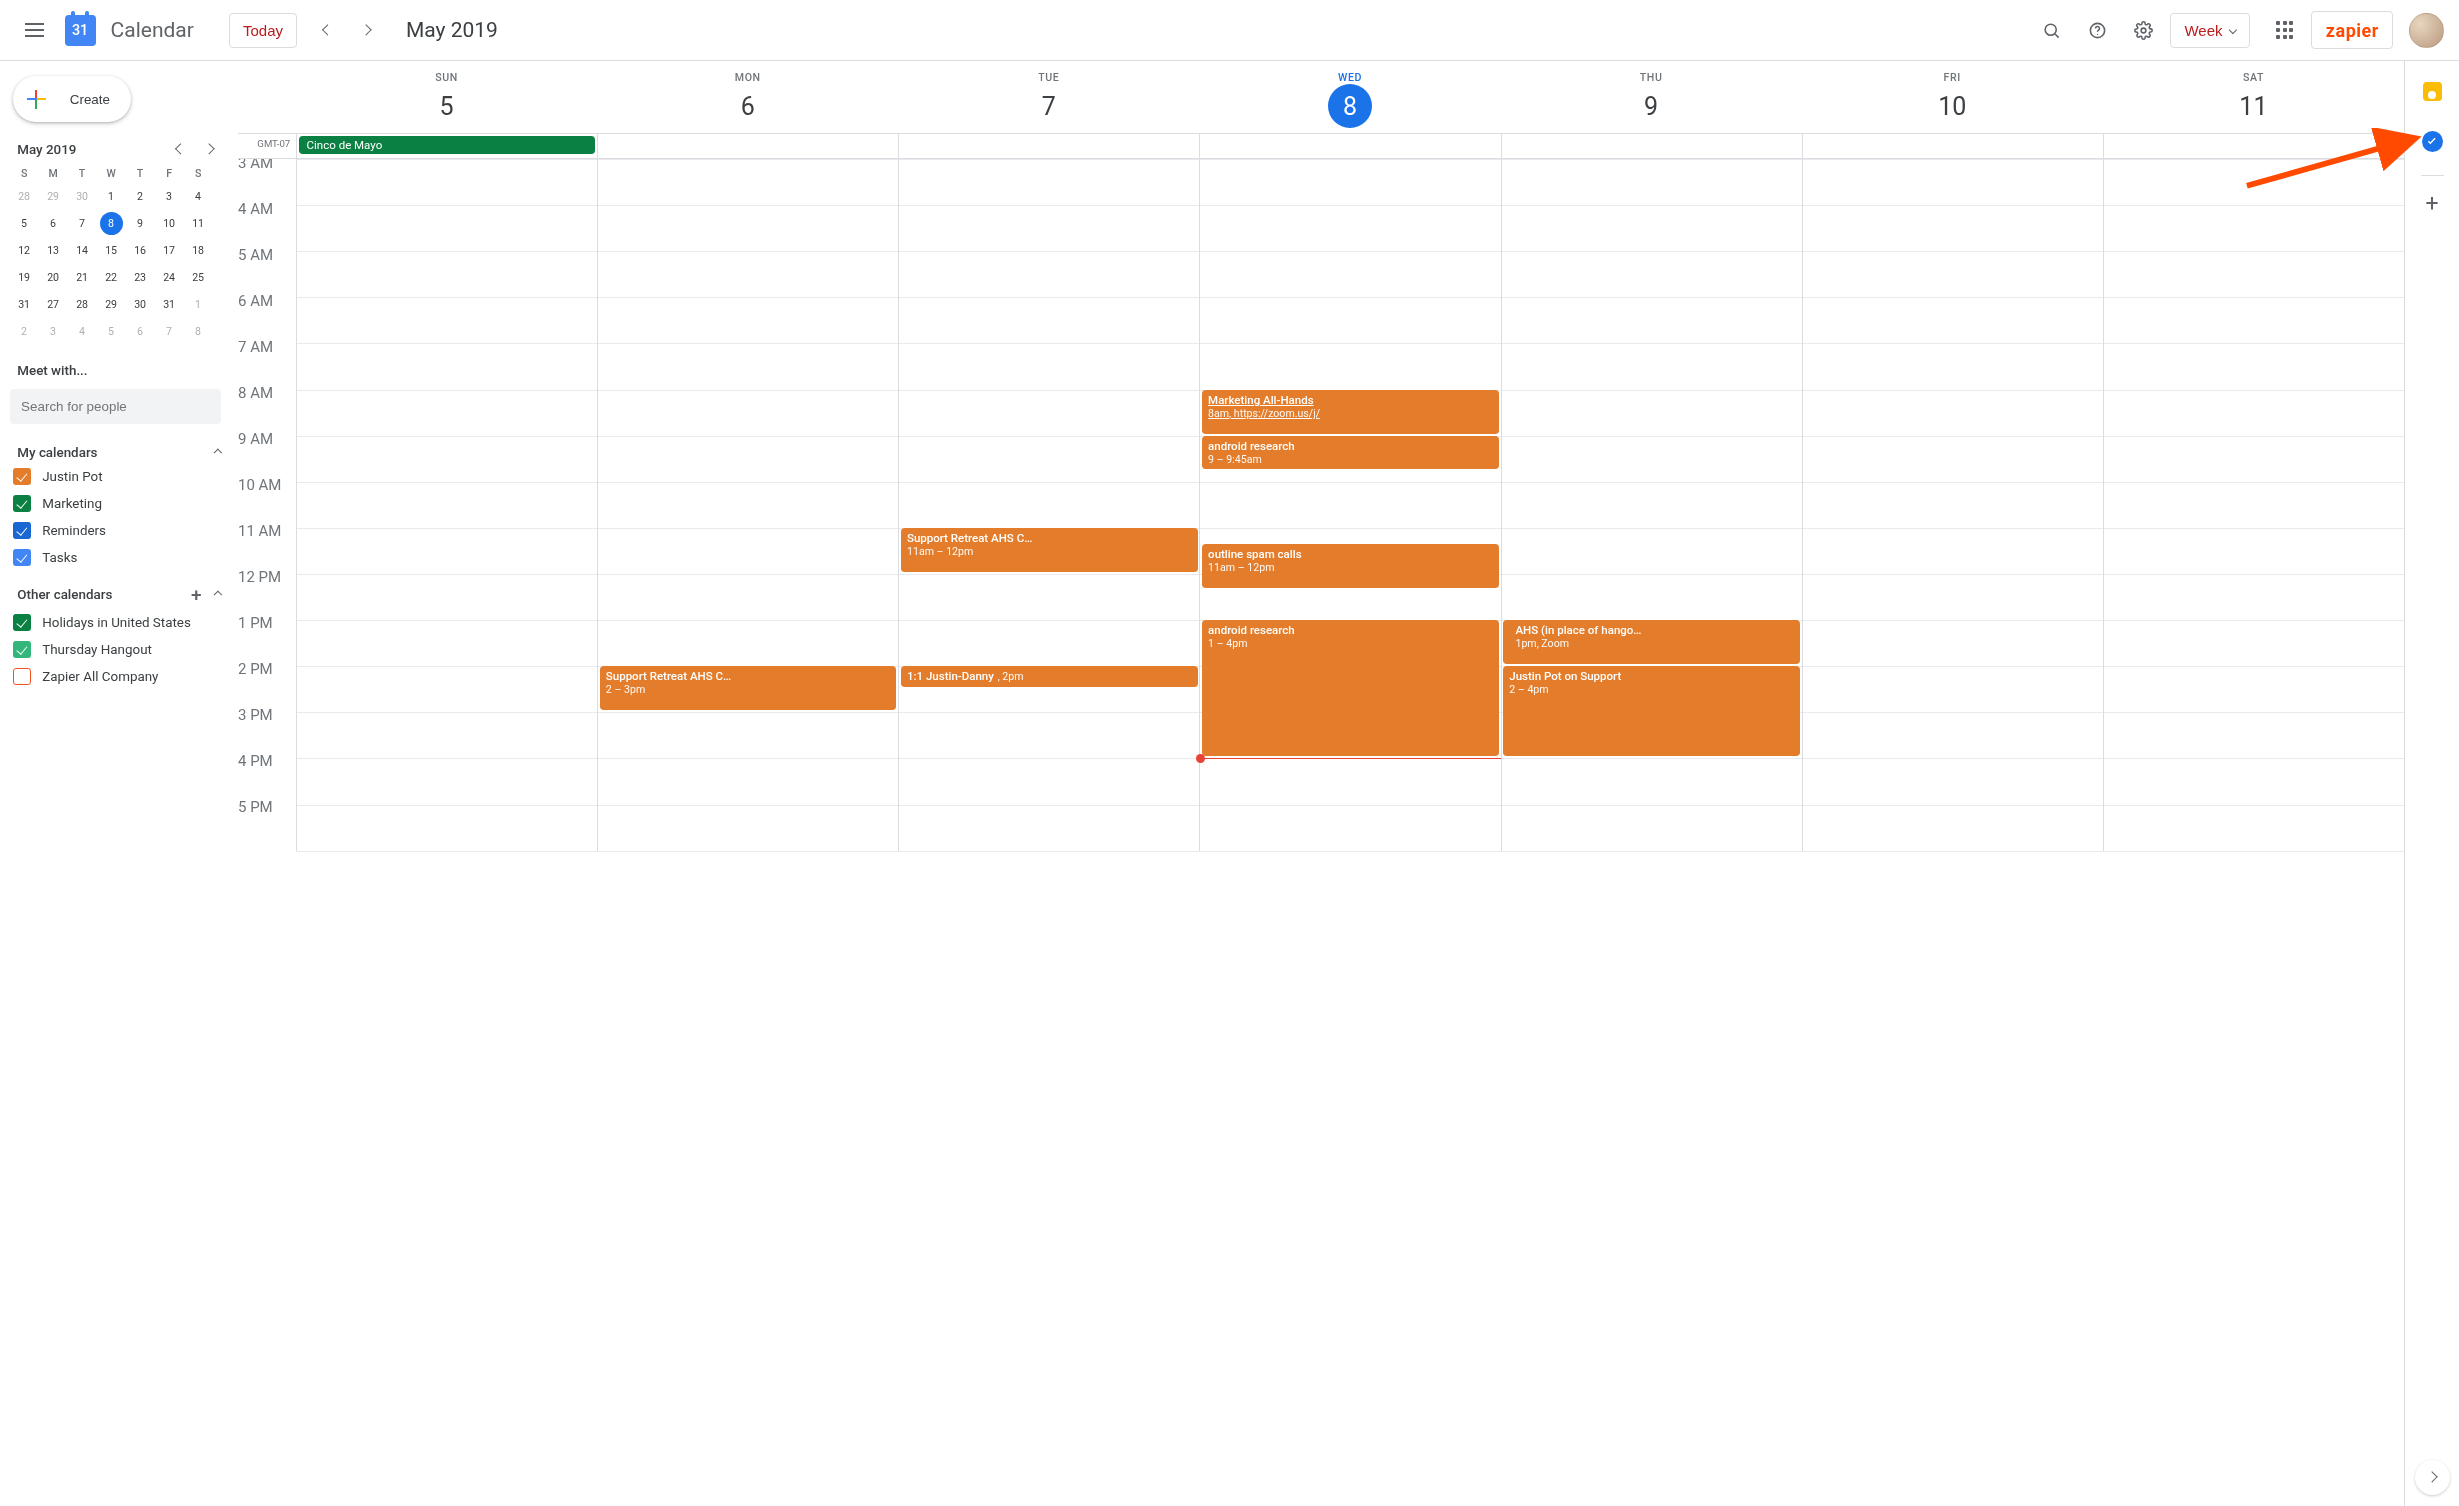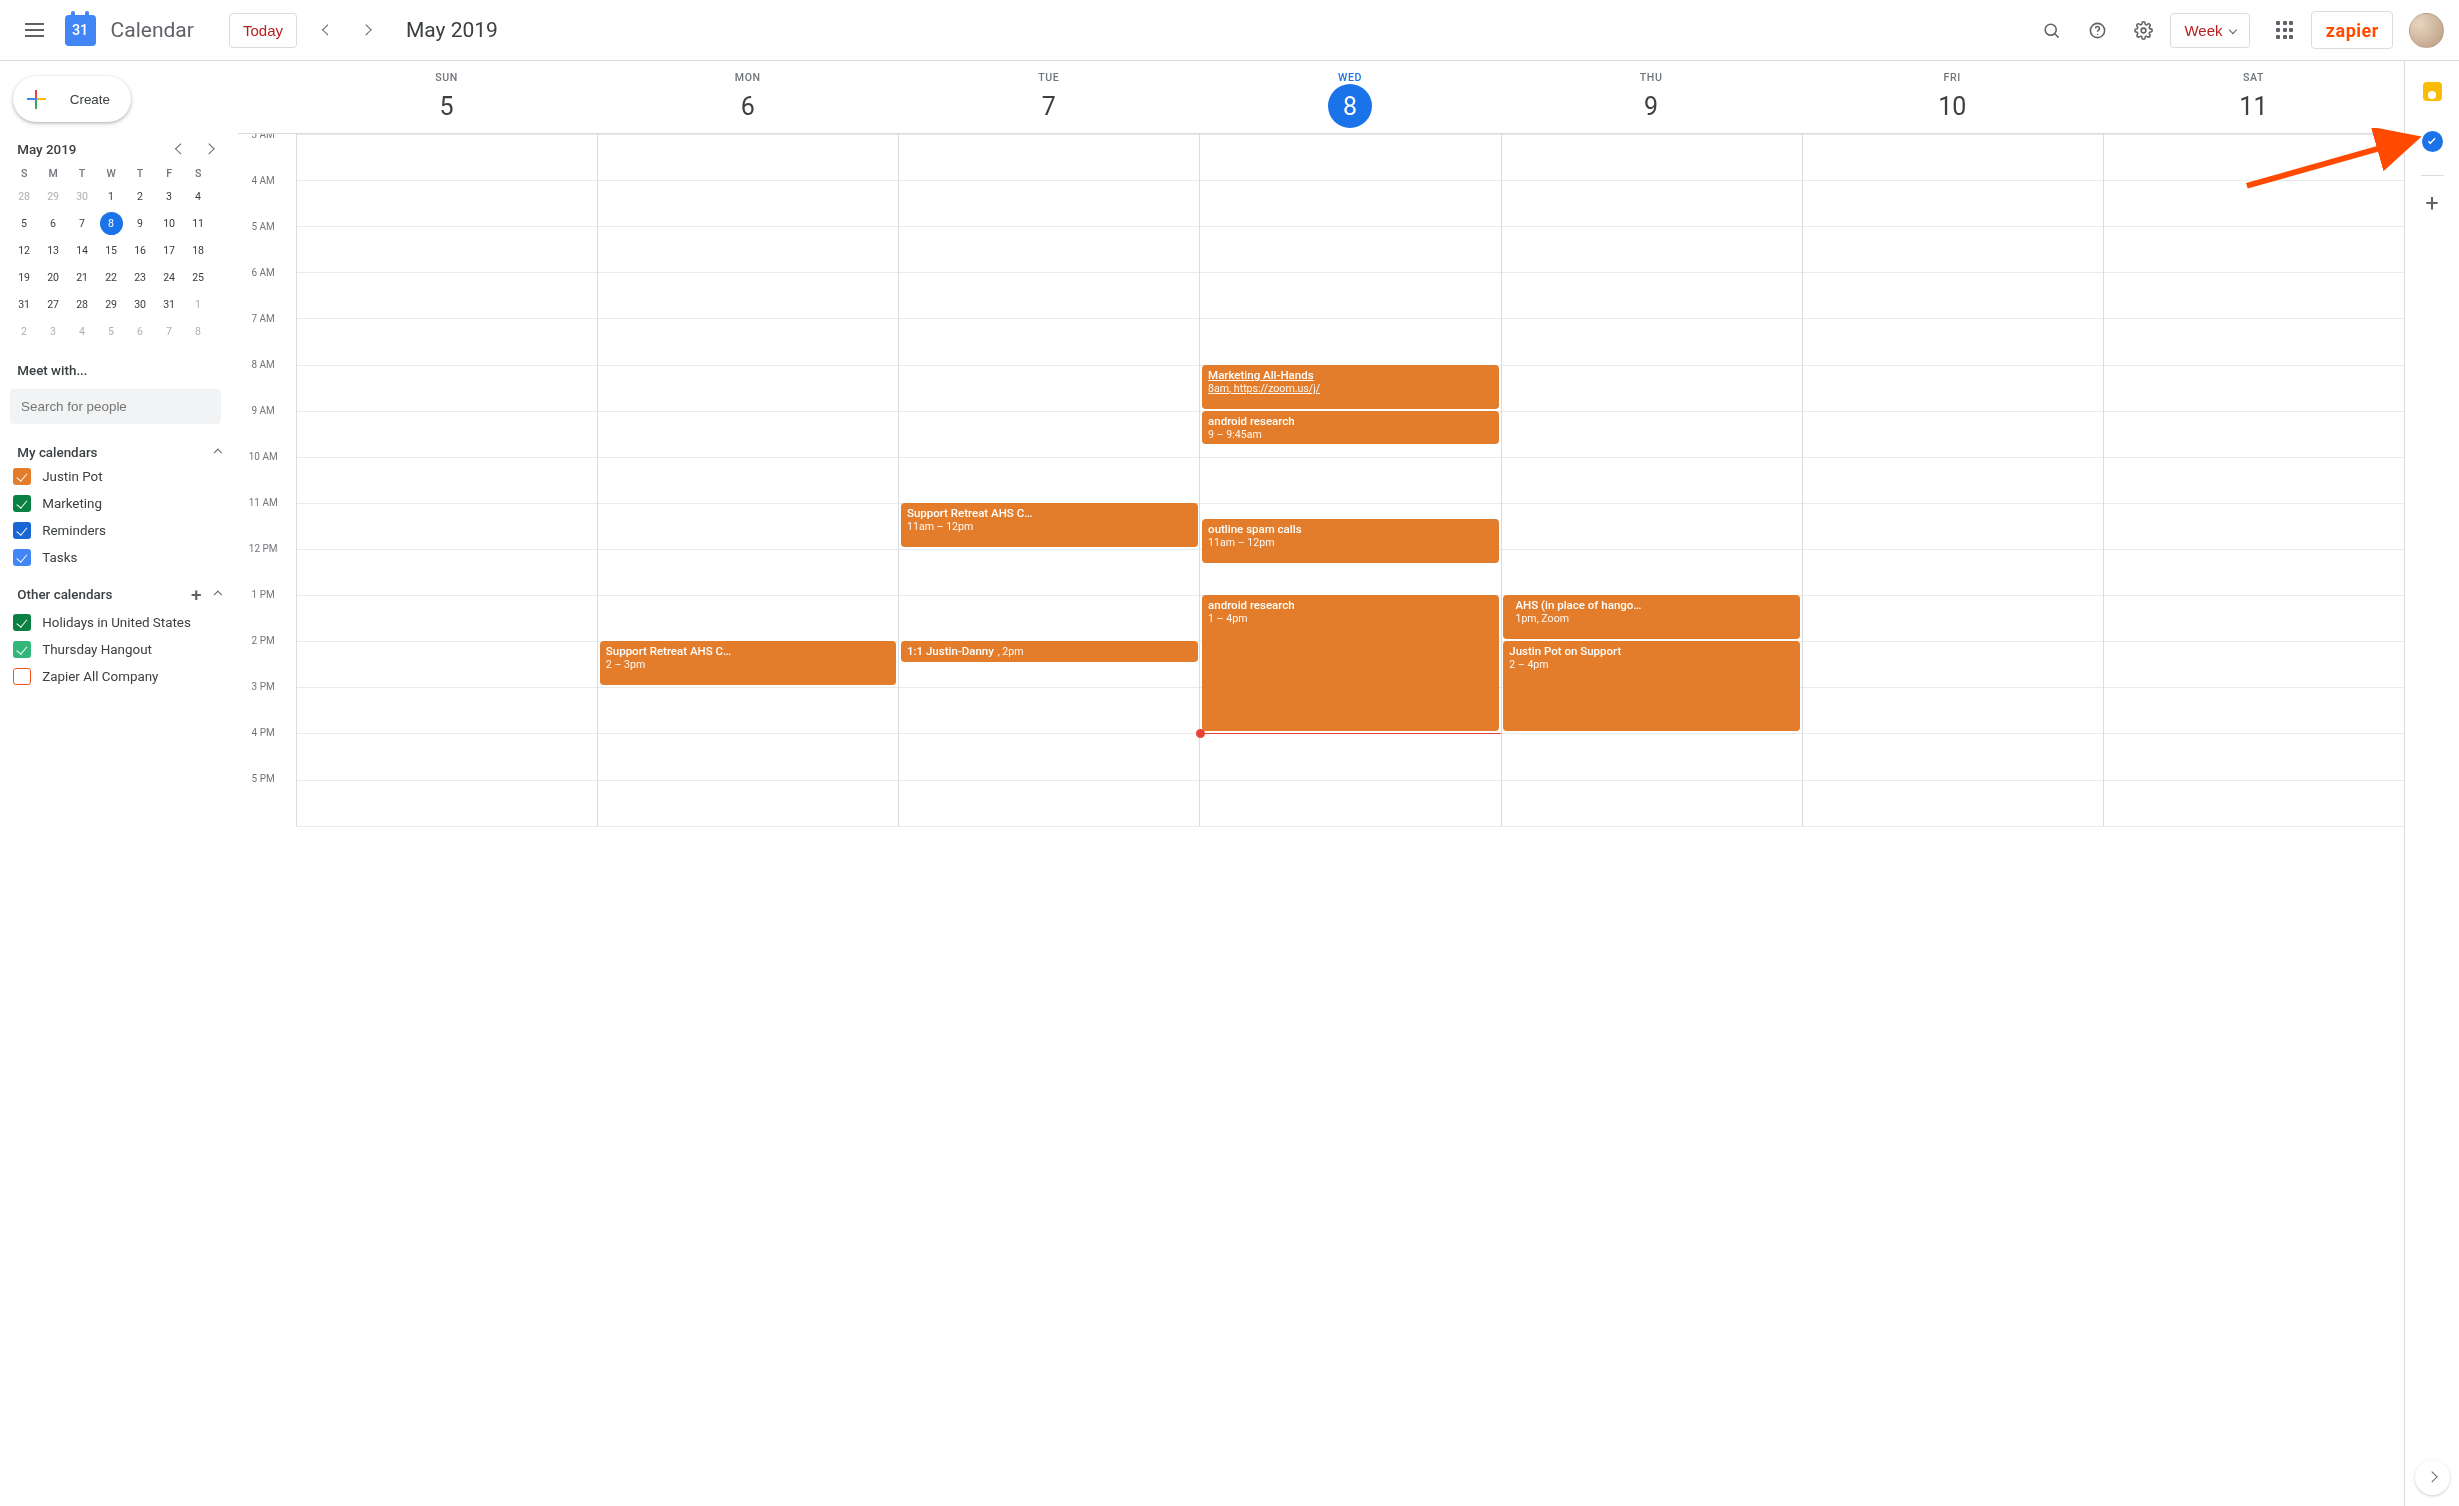--- a/index.html
+++ b/index.html
@@ -83,21 +83,21 @@
   .numwrap{display:inline-flex;align-items:center;justify-content:center;width:44px;height:44px}
   .allday-row{display:flex;min-height:25px;border-bottom:1px solid var(--grey-300);position:relative}
   .allday-row .gutter{display:flex;align-items:flex-start;justify-content:flex-end;padding:3.8px 5.8px 0 0;font-size:9.6px;color:var(--grey-500)}
   .allday-cell{flex:1;border-left:1px solid var(--grey-300);padding:1.9px;position:relative}
   .allday-cell:first-of-type{border-left:none}
   .allday-event{background:var(--green-chip);color:#fff;font-size:11.5px;border-radius:3.8px;padding:1.9px 7.7px;white-space:nowrap;overflow:hidden;text-overflow:ellipsis}
 
   .scroll-area{flex:1;overflow-y:auto;position:relative}
   .hours{position:relative;display:flex}
   .hour-labels{width:58px;flex:none}
-  .hour-label{height:var(--hour-h);text-align:center;padding-right:7.7px;font-size:10px;color:var(--grey-500);position:relative;top:-5.8px}
+  .hour-label{height:var(--hour-h);text-align:left;padding-right:7.7px;font-size:15px;color:var(--grey-500);position:relative;top:-5.8px}
   .day-cols{flex:1;display:grid;grid-template-columns:repeat(var(--day-cols),1fr);position:relative}
   .day-col{border-left:1px solid var(--grey-300);position:relative}
   .day-col:first-child{border-left:none}
   .hour-line{position:absolute;left:0;right:0;border-top:1px solid #e9eaed;pointer-events:none}
 
   .event{position:absolute;left:1.9px;right:1.9px;background:var(--orange-event);color:#fff;border-radius:3.8px;padding:3.8px 5.8px;font-size:11.5px;overflow:hidden;cursor:pointer;line-height:1.2}
   .event .t{font-weight:500;display:block;white-space:nowrap;overflow:hidden;text-overflow:ellipsis}
   .event .s{opacity:.95;font-size:10.6px;display:block;white-space:nowrap;overflow:hidden;text-overflow:ellipsis}
   .event.oneline .t{display:inline}
   .event.oneline .s{display:inline;margin-left:3.8px}
@@ -325,20 +325,32 @@
           <div class="day-head"><div class="name">THU</div><div class="numwrap">
               <span class="num">9</span>
             </div></div>
           <div class="day-head"><div class="name">FRI</div><div class="numwrap">
               <span class="num">10</span>
             </div></div>
           <div class="day-head"><div class="name">SAT</div><div class="numwrap">
               <span class="num">11</span>
             </div></div>
         </div>
+      <div class="allday-row" id="allday-row">
+        <div class="gutter">GMT-07</div>
+      <div class="allday-cell">
+            <div class="allday-event" style="background: rgb(11, 128, 67);">Cinco de Mayo</div>
+          </div>
+          <div class="allday-cell"></div>
+          <div class="allday-cell"></div>
+          <div class="allday-cell"></div>
+          <div class="allday-cell"></div>
+          <div class="allday-cell"></div>
+          <div class="allday-cell"></div>
+        </div>
       <div class="scroll-area">
         <div class="hours">
           <div class="hour-labels" id="hour-labels" style="height: 692px;">
               <div class="hour-label">3 AM</div>
               <div class="hour-label">4 AM</div>
               <div class="hour-label">5 AM</div>
               <div class="hour-label">6 AM</div>
               <div class="hour-label">7 AM</div>
               <div class="hour-label">8 AM</div>
               <div class="hour-label">9 AM</div>

